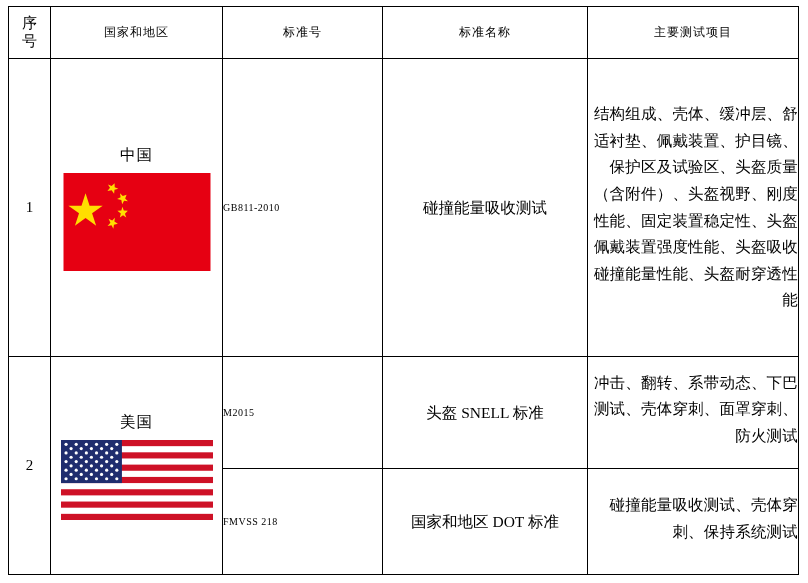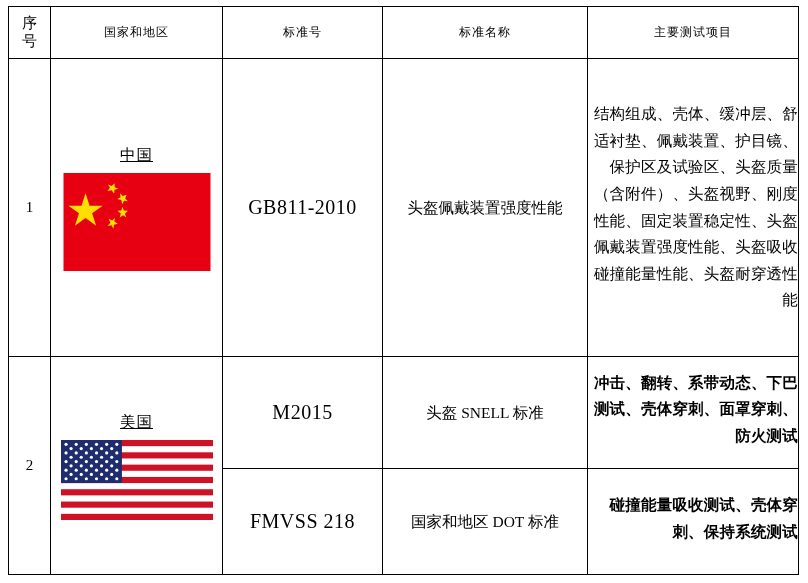--- a/index.html
+++ b/index.html
@@ -67,46 +67,43 @@
     text-align: center;
     font-size: 15.5px;
     line-height: 1.5;
     padding: 4px 6px;
   }
   .cell-idx {
     text-align: center;
     font-size: 15px;
   }
   .cell-code {
-    text-align: center;
-    font-size: 20px;
+    font-size: 10px;
     letter-spacing: 0.5px;
   }
   .cell-items {
     text-align: right;
     vertical-align: top;
     font-size: 15.5px;
     line-height: 1.72;
     padding: 10px 9px 10px 10px;
     letter-spacing: 0.2px;
   }
   .cell-items.mid {
     vertical-align: middle;
     padding-bottom: 6px;
-    font-weight: bold;
   }
 
   
   .country-wrap {
     display: flex;
     flex-direction: column;
     align-items: center;
     justify-content: center;
     padding: 6px 0;
-    text-decoration: underline;
   }
   .country-label {
     font-size: 15.5px;
     line-height: 1.4;
     margin-bottom: 7px;
     letter-spacing: 1px;
   }
   .flag {
     display: block;
     border: 0;
@@ -159,21 +156,21 @@
                 <polygon points="0,-1.1 0.34,-0.34 1.15,-0.34 0.5,0.13 0.74,0.91 0,0.43 -0.74,0.91 -0.5,0.13 -1.15,-0.34 -0.34,-0.34" transform="translate(10,3.1) rotate(23)"></polygon>
                 <polygon points="0,-1.1 0.34,-0.34 1.15,-0.34 0.5,0.13 0.74,0.91 0,0.43 -0.74,0.91 -0.5,0.13 -1.15,-0.34 -0.34,-0.34" transform="translate(12.1,5.2) rotate(45)"></polygon>
                 <polygon points="0,-1.1 0.34,-0.34 1.15,-0.34 0.5,0.13 0.74,0.91 0,0.43 -0.74,0.91 -0.5,0.13 -1.15,-0.34 -0.34,-0.34" transform="translate(12.1,8.1) rotate(70)"></polygon>
                 <polygon points="0,-1.1 0.34,-0.34 1.15,-0.34 0.5,0.13 0.74,0.91 0,0.43 -0.74,0.91 -0.5,0.13 -1.15,-0.34 -0.34,-0.34" transform="translate(10,10.2) rotate(98)"></polygon>
               </g>
             </svg>
           </div>
         </td>
 
         <td class="cell-code">GB811-2010</td>
-        <td class="cell-center">头盔佩戴装置强度性能</td>
+        <td class="cell-center">碰撞能量吸收测试</td>
         <td class="cell-items">结构组成、壳体、缓冲层、舒适衬垫、佩戴装置、护目镜、保护区及试验区、头盔质量（含附件）、头盔视野、刚度性能、固定装置稳定性、头盔佩戴装置强度性能、头盔吸收碰撞能量性能、头盔耐穿透性能</td>
       </tr>
 
       <tr class="row-us-a">
         <td class="cell-idx" rowspan="2">2</td>
 
         <td rowspan="2">
           <div class="country-wrap">
             <div class="country-label">美国</div>
             <svg class="flag" width="156" height="80" viewBox="0 0 247 130">

